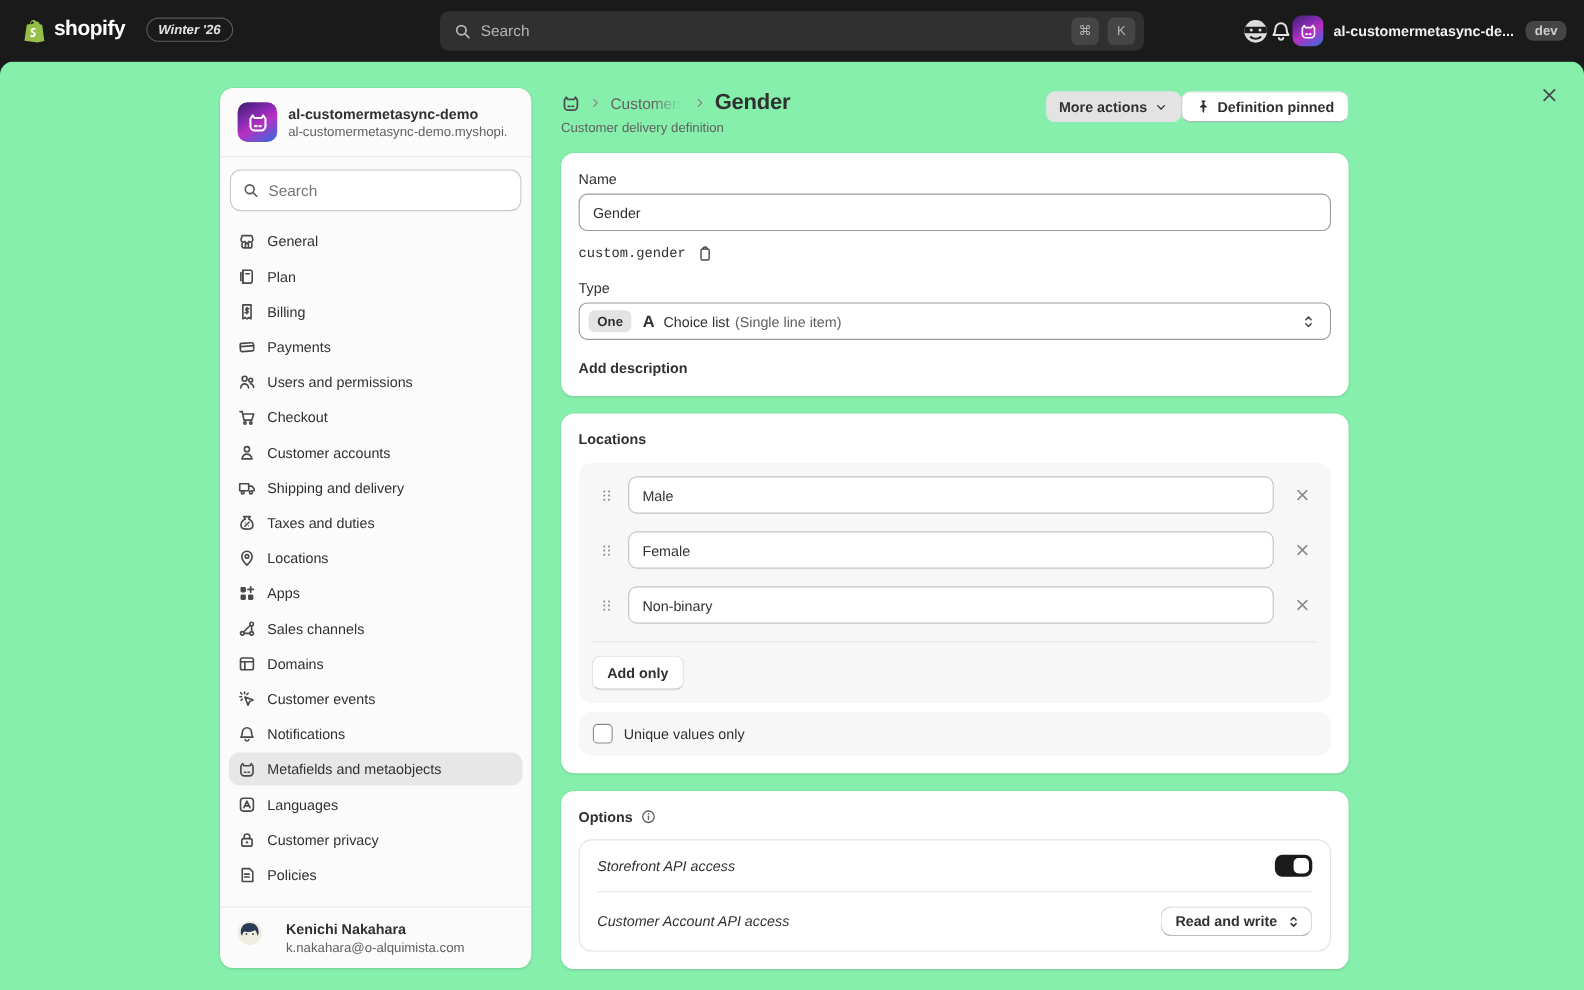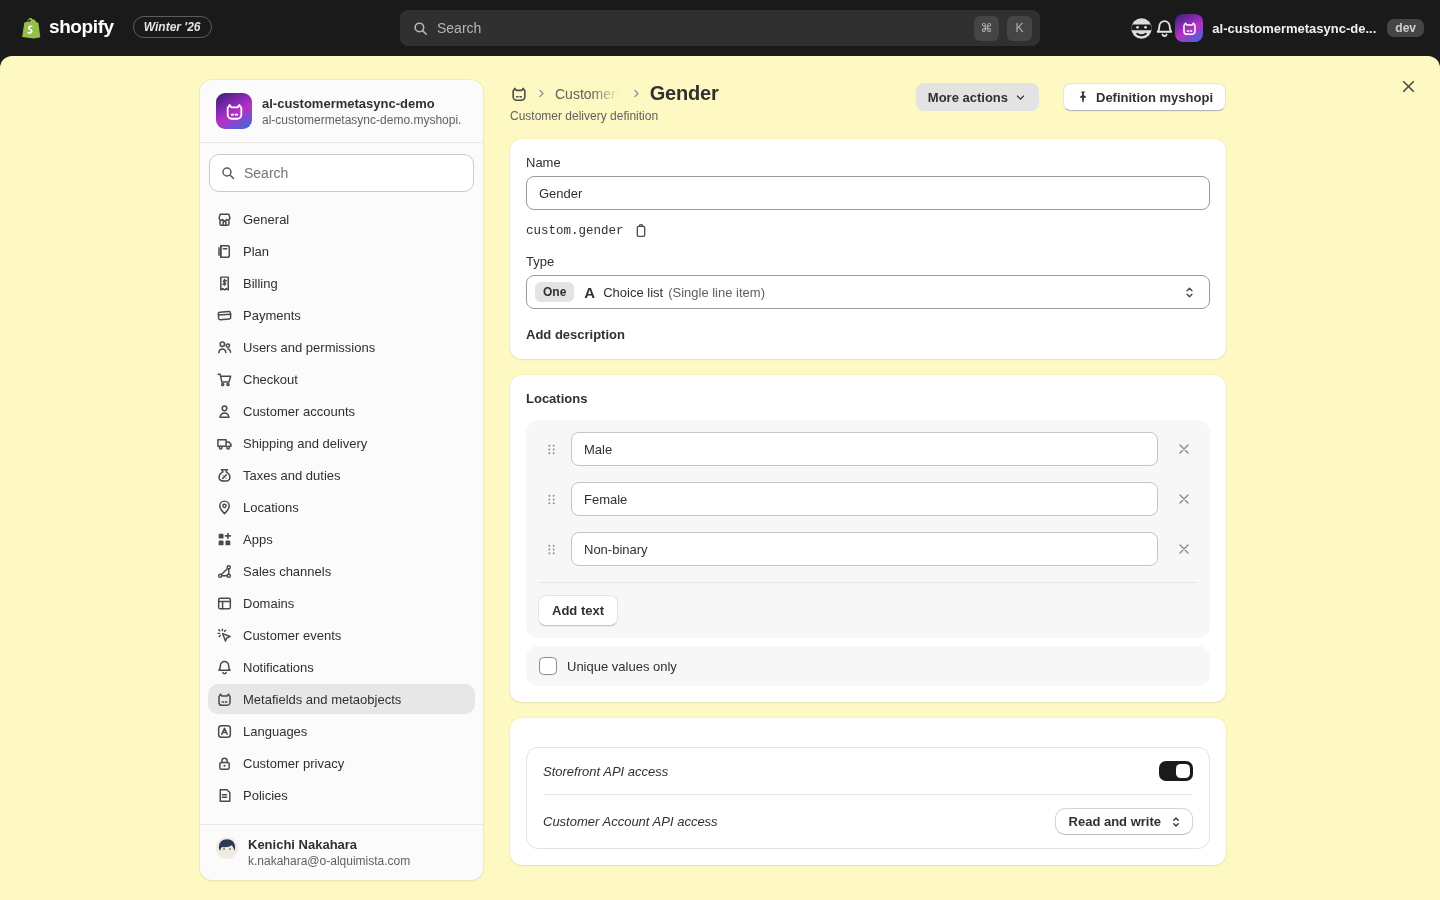--- a/index.html
+++ b/index.html
@@ -18,53 +18,53 @@
   .gsearch input::placeholder { color:#b5b5b5; }
   .kbd { width:25px; height:25px; background:#454545; border-radius:6px; color:#b5b5b5; font-size:12px; display:flex; align-items:center; justify-content:center; }
   .top-right { position:absolute; right:16px; top:0; height:56px; display:flex; align-items:center; }
   .store-chip { display:flex; align-items:center; gap:9px; }
   .store-avatar { width:28px; height:28px; border-radius:8px; background:linear-gradient(150deg,#3c1e6e 0%,#8a2bb5 38%,#b92fc2 55%,#2f6fe0 100%); display:flex; align-items:center; justify-content:center; }
   .store-avatar.lg { width:36px; height:36px; border-radius:9px; }
   .store-chip-name { color:#f1f1f1; font-size:13px; font-weight:650; }
   .env-badge { background:#454545; color:#cfcfcf; font-size:12px; font-weight:550; border-radius:7px; padding:2px 8px; margin-left:2px; }
 
   
-  .surface { position:absolute; top:56px; left:0; right:0; bottom:0; background:#fef9c3; border-radius:12px 12px 0 0; }
+  .surface { position:absolute; top:56px; left:0; right:0; bottom:0; background:#86efac; border-radius:12px 12px 0 0; }
 
   .close-btn { position:absolute; top:16px; right:18px; width:28px; height:28px; display:flex; align-items:center; justify-content:center; border-radius:8px; color:#4a4a4a; cursor:pointer; background:transparent; border:none; }
 
   
   .sidebar { position:absolute; left:200px; top:24px; width:283px; bottom:20px; background:#fbfbfb; border-radius:12px; box-shadow:0 0 0 1px rgba(0,0,0,.045), 0 1px 3px rgba(0,0,0,.06); display:flex; flex-direction:column; overflow:hidden; }
   .sb-store { display:flex; align-items:center; gap:10px; padding:13px 16px; border-bottom:1px solid #e9e9e9; }
   .sb-store-name { font-size:13px; font-weight:700; color:#303030; }
   .sb-store-domain { font-size:12px; color:#616161; margin-top:2px; max-width:200px; white-space:nowrap; overflow:hidden; }
   .sb-search { padding:11px 9px 4px; }
   .sb-search-box { position:relative; }
   .sb-search-box input { width:100%; height:38px; border:1px solid #c9c9c9; border-radius:10px; background:#fff; padding:0 12px 0 34px; font-size:14px; color:#303030; font-family:inherit; outline:none; }
   .sb-search-box input::placeholder { color:#757575; }
   .sb-search-icon { position:absolute; left:11px; top:11px; color:#5c5c5c; }
   .nav { padding:8px 8px 4px; flex:0 0 auto; }
   .nav-item { display:flex; align-items:center; gap:10px; height:30px; padding:0 8px; border-radius:10px; margin-bottom:2px; cursor:pointer; }
   .nav-item.selected { background:#e7e7e7; }
   .nav-icon { width:17px; height:17px; color:#4a4a4a; flex:0 0 auto; display:flex; align-items:center; }
   .nav-label { font-size:13px; font-weight:500; color:#303030; white-space:nowrap; }
-  .sb-footer { margin-top:auto; border-top:1px solid #e9e9e9; padding:12px 16px; display:flex; align-items:flex-start; gap:10px; }
+  .sb-footer { margin-top:auto; border-top:1px solid #e9e9e9; padding:12px 16px; display:flex; align-items:flex-start; gap:22px; }
   .sb-user-name { font-size:13px; font-weight:700; color:#303030; }
   .sb-user-email { font-size:12px; color:#616161; margin-top:2px; }
 
   
   .main { position:absolute; left:510px; top:22px; width:716px; }
   .page-head { display:flex; justify-content:space-between; align-items:flex-start; }
   .breadcrumb { display:flex; align-items:center; gap:7px; padding-top:4px; }
   .bc-icon { color:#4a4a4a; }
   .bc-chev { color:#8a8a8a; display:flex; }
   .bc-parent { font-size:14px; color:#616161; max-width:74px; white-space:nowrap; overflow:hidden; -webkit-mask-image:linear-gradient(to right,#000 55%,transparent 95%); mask-image:linear-gradient(to right,#000 55%,transparent 95%); }
   .page-title { font-size:20px; font-weight:700; color:#303030; letter-spacing:-0.2px; }
   .page-subtitle { font-size:12px; color:#616161; margin-top:4px; }
-  .head-actions { display:flex; gap:24px; padding-top:5px; }
+  .head-actions { display:flex; gap:0; padding-top:5px; }
   .btn { height:28px; border-radius:8px; padding:0 12px; font-size:13px; font-weight:600; color:#303030; display:flex; align-items:center; gap:6px; cursor:pointer; font-family:inherit; }
   .btn-gray { background:#e3e3e3; border:none; }
   .btn-white { background:#fff; border:1px solid #e3e3e3; border-bottom-color:#b5b5b5; box-shadow:0 1px 0 rgba(0,0,0,.04); }
 
   .card { background:#fff; border-radius:12px; box-shadow:0 0 0 1px rgba(0,0,0,.03), 0 1px 2px rgba(26,26,26,.07); padding:16px; margin-top:16px; }
   .field-label { font-size:13px; color:#303030; margin-bottom:6px; }
   .text-input { width:100%; height:34px; border:1px solid #999; border-radius:8px; padding:0 12px; font-size:13px; color:#303030; font-family:inherit; background:#fff; outline:none; }
   .key-row { display:flex; align-items:center; gap:9px; margin:13px 0 15px; }
   .key-text { font-family:"Liberation Mono", monospace; font-size:12.5px; color:#303030; }
   .copy-ic { color:#4a4a4a; cursor:pointer; display:flex; }
@@ -567,21 +567,21 @@
         <button class="btn btn-gray">
           <span>More actions</span>
           <svg class="i" width="13" height="13">
               <use href="#i-chev-down"></use>
             </svg>
         </button>
         <button class="btn btn-white">
           <svg class="i" width="14" height="14">
               <use href="#i-pushpin"></use>
             </svg>
-          <span>Definition myshopi</span>
+          <span>Definition pinned</span>
         </button>
       </div>
     </div>
 
     <section class="card">
       <div class="field-label">Name</div>
       <input class="text-input" type="text" value="Gender" style="">
       <div class="key-row">
         <span class="key-text">custom.gender</span>
         <span class="copy-ic">
@@ -641,29 +641,37 @@
               </svg>
             </span>
           <input class="text-input" type="text" value="Non-binary" style="">
           <button class="remove-x">
               <svg class="i" width="16" height="16">
                 <use href="#i-x"></use>
               </svg>
             </button>
         </div>
         <div class="panel-divider"></div>
-        <button class="add-item">Add text</button>
+        <button class="add-item">Add only</button>
       </div>
       <div class="unique-panel">
         <span class="checkbox"></span>
         <span class="unique-label">Unique values only</span>
       </div>
     </section>
 
     <section class="card">
+      <div class="options-head">
+        <span class="card-title">Options</span>
+        <span class="info-ic">
+            <svg class="i" width="15" height="15">
+              <use href="#i-info"></use>
+            </svg>
+          </span>
+      </div>
       <div class="bordered-panel">
         <div class="opt-row">
           <span class="opt-label">Storefront API access</span>
           <span class="toggle">
               <span class="knob"></span>
             </span>
         </div>
         <div class="opt-divider"></div>
         <div class="opt-row">
           <span class="opt-label">Customer Account API access</span>

